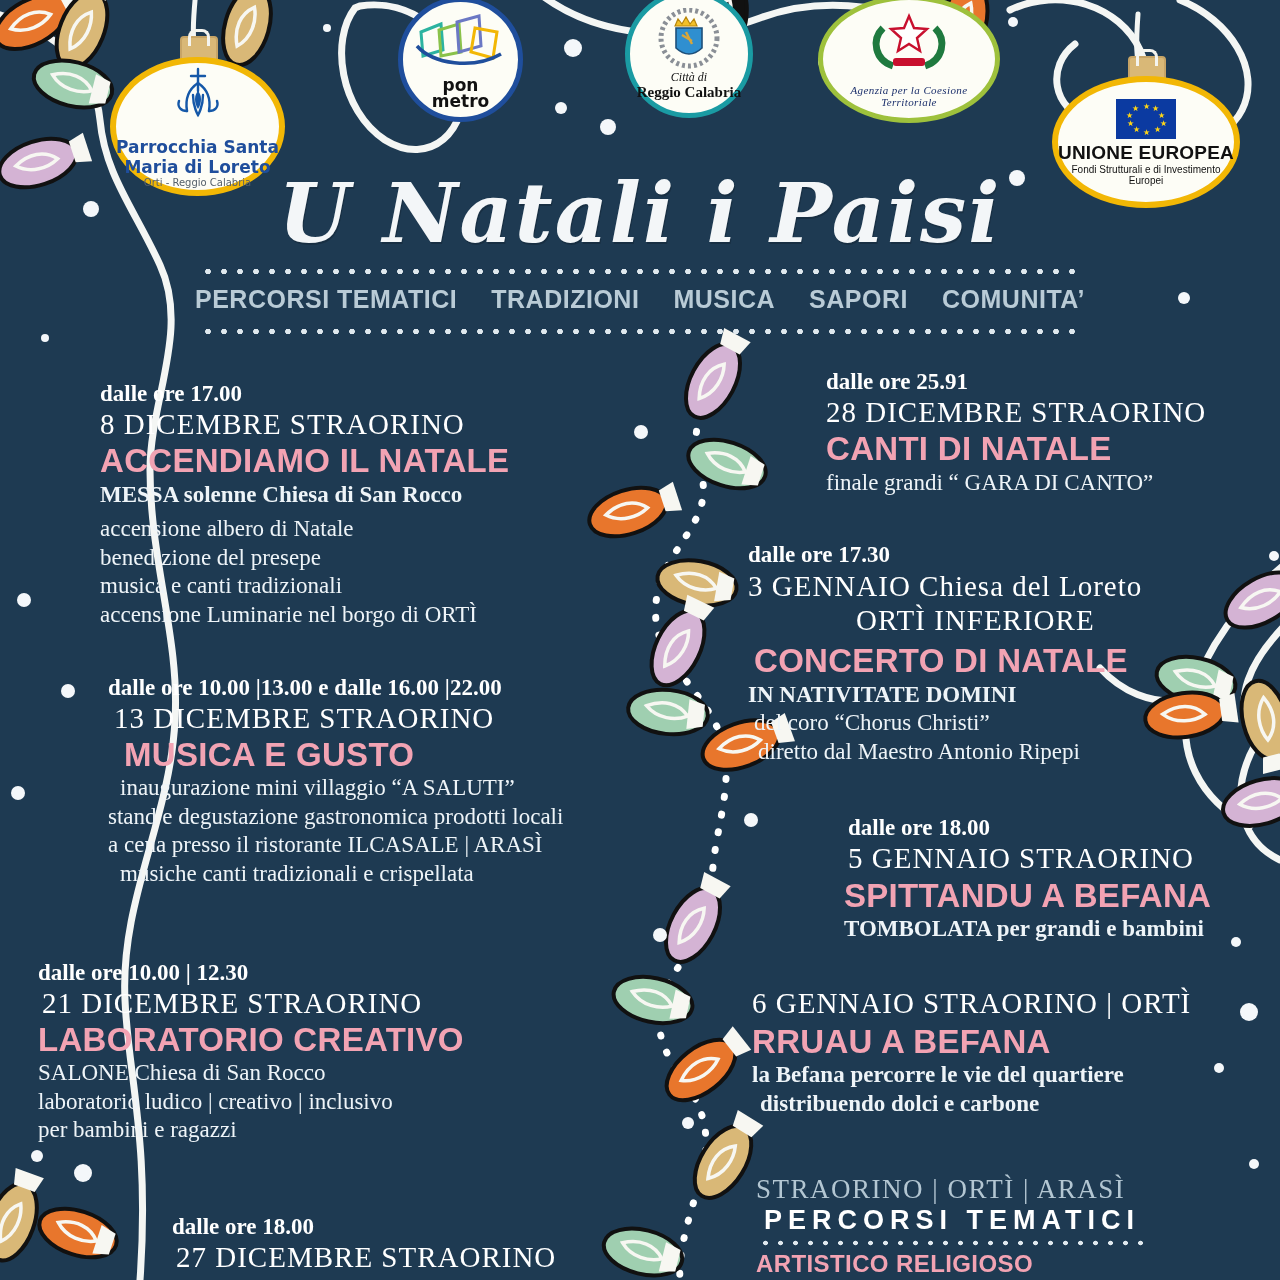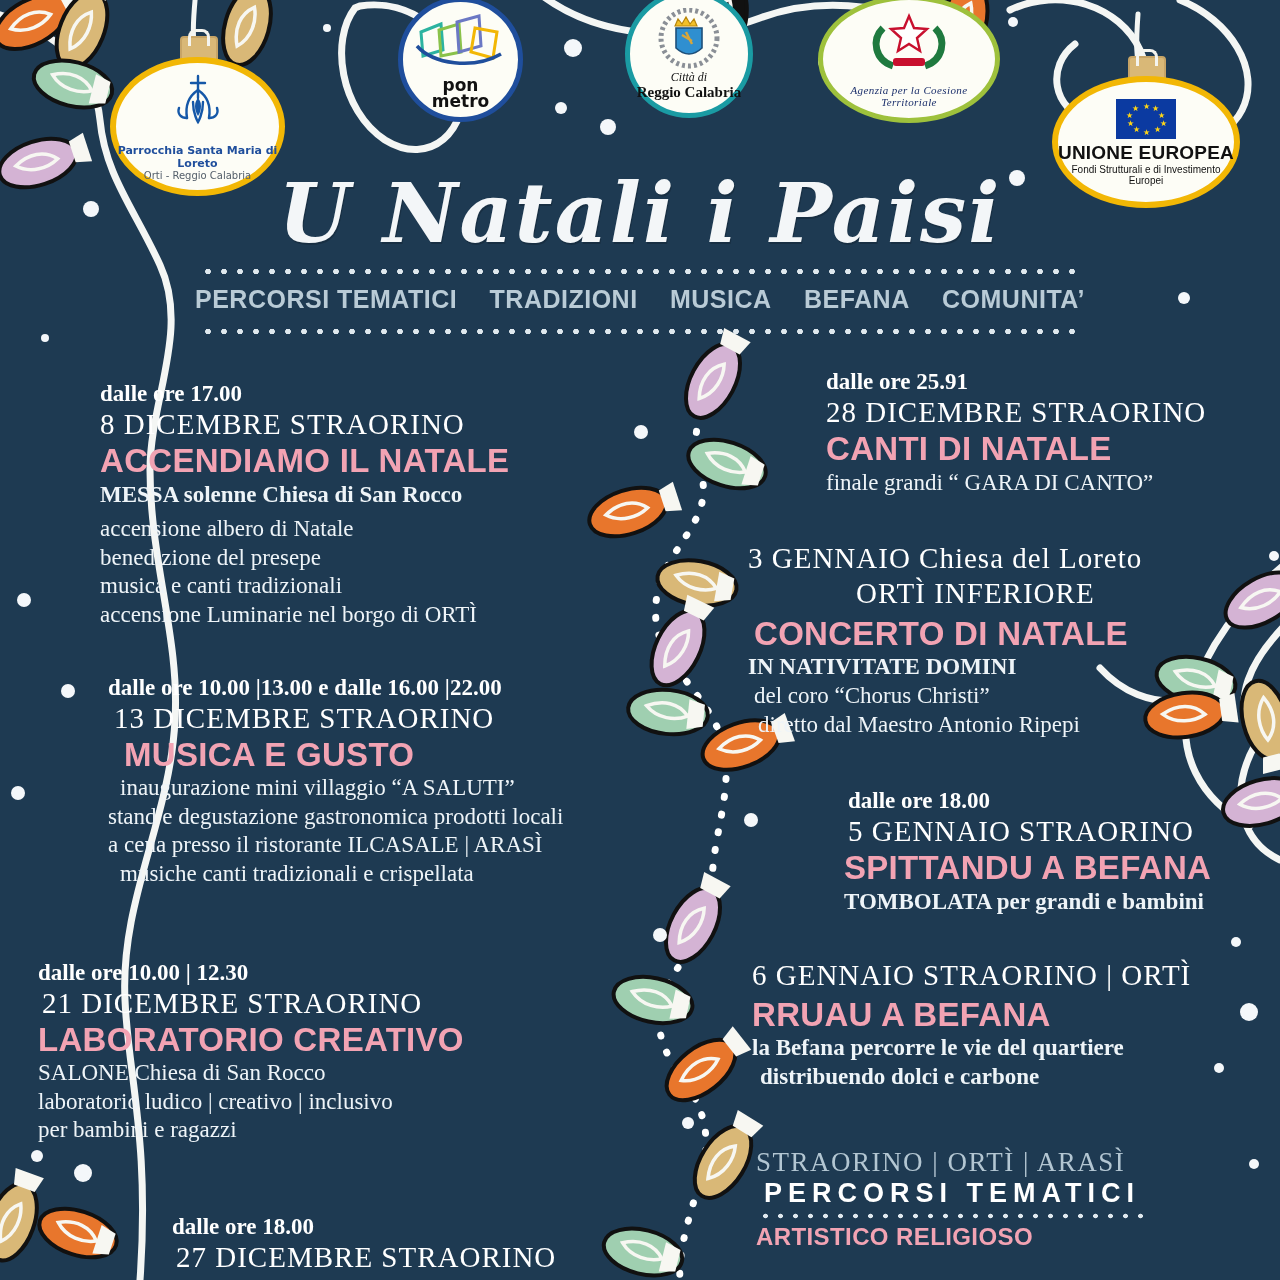--- a/index.html
+++ b/index.html
@@ -391,21 +391,21 @@
         <path d="M31 4 v22"></path>
           <path d="M24 11 h14"></path>
         <path d="M31 18 C 22 24, 18 34, 20 46"></path>
         <path d="M31 18 C 40 24, 44 34, 42 46"></path>
         <path d="M20 46 C 14 46, 10 42, 12 36"></path>
         <path d="M42 46 C 48 46, 52 42, 50 36"></path>
         <path d="M26 30 C 26 42, 31 50, 31 50 C 31 50, 36 42, 36 30"></path>
       </g>
       <path d="M31 26 C 27 30, 27 38, 31 44 C 35 38, 35 30, 31 26 Z" fill="#1558a8"></path>
     </svg>
-    <div class="logo-text1" style="font-size:11px;margin-top:12px;">Parrocchia Santa Maria di Loreto</div>
+    <div class="logo-text1" style="font-size:17px;margin-top:12px;">Parrocchia Santa Maria di Loreto</div>
     <div class="logo-text2" style="font-size:10px;">Orti - Reggio Calabria</div>
   </div>
 
   <div class="logo logo-ponmetro">
     <svg width="96" height="66" viewBox="0 0 96 66">
       <path d="M8 22 L28 14 L30 40 L10 46 Z" fill="none" stroke="#2cb3a0" stroke-width="3"></path>
       <path d="M26 20 L46 14 L48 42 L28 46 Z" fill="none" stroke="#8ac24a" stroke-width="3"></path>
       <path d="M44 12 L66 6 L68 36 L46 42 Z" fill="none" stroke="#6b78c4" stroke-width="3"></path>
       <path d="M62 18 L84 22 L80 48 L58 42 Z" fill="none" stroke="#f2b705" stroke-width="3"></path>
       <path d="M4 36 C 20 54, 60 60, 88 44" fill="none" stroke="#1f4e9c" stroke-width="3.5"></path>
@@ -455,21 +455,21 @@
     <div class="ue-sub">Fondi Strutturali e di Investimento Europei</div>
   </div>
 
   <div id="titleblock">
     <div id="maintitle">U Natali i Paisi</div>
     <div class="dotrule"></div>
     <div id="tagline">
       <span>PERCORSI TEMATICI</span>
       <span>TRADIZIONI</span>
       <span>MUSICA</span>
-      <span>BEFANA</span>
+      <span>SAPORI</span>
       <span>COMUNITA’</span>
     </div>
     <div class="dotrule"></div>
   </div>
 
   <div class="col" id="colLeft">
 
     <div class="event" style="padding-left:100px;">
       <div class="ore">dalle ore 17.00</div>
       <div class="date">8  DICEMBRE   STRAORINO</div>
@@ -511,20 +511,21 @@
   <div class="col" id="colRight">
 
     <div class="event" style="padding-left:186px;">
       <div class="ore">dalle ore 25.91</div>
       <div class="date">28  DICEMBRE   STRAORINO</div>
       <div class="headline">CANTI DI NATALE</div>
       <div class="desc">finale grandi “ GARA DI CANTO”</div>
     </div>
 
     <div class="event" style="padding-left:108px;margin-top:44px;">
+      <div class="ore">dalle ore 17.30</div>
       <div class="date">3 GENNAIO Chiesa del Loreto</div>
       <div class="date" style="padding-left:108px;">ORTÌ INFERIORE</div>
       <div class="headline" style="margin-top:4px;padding-left:6px;">CONCERTO DI NATALE</div>
       <div class="desc bold">IN NATIVITATE DOMINI</div>
       <div class="desc" style="padding-left:6px;">del coro “Chorus Christi”</div>
       <div class="desc" style="padding-left:10px;">diretto dal Maestro Antonio Ripepi</div>
     </div>
 
     <div class="event" style="padding-left:208px;margin-top:48px;">
       <div class="ore">dalle ore 18.00</div>

